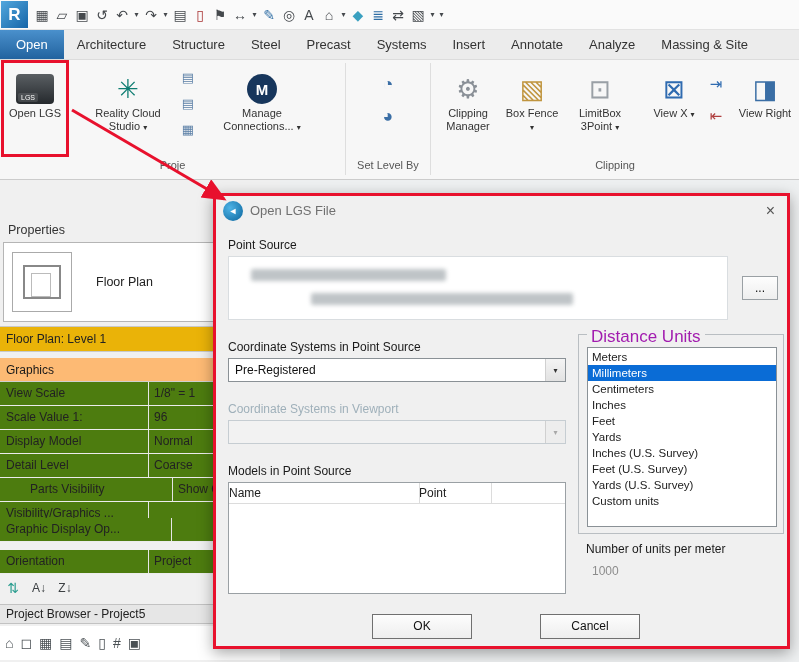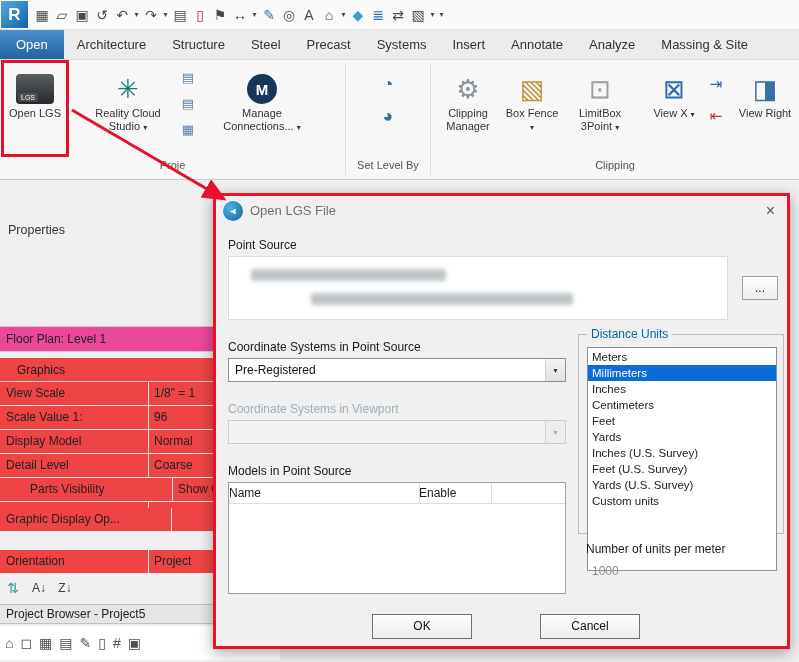--- a/index.html
+++ b/index.html
@@ -36,23 +36,23 @@
   .sbtn{height:26px;display:flex;align-items:center;justify-content:center;font-size:13px;color:#5b7fa6;}
 
   
   .leftpanel{position:absolute;left:0;top:180px;width:280px;height:482px;background:#f0f0f0;z-index:5;}
   .props-title{position:absolute;left:0;top:38px;width:100%;height:24px;line-height:24px;padding-left:8px;color:#333;font-size:12.5px;}
   .typebox{position:absolute;left:3px;top:62px;width:274px;height:80px;background:#fff;border:1px solid #b5b5b5;}
   .fp-ic{position:absolute;left:8px;top:9px;width:60px;height:60px;border:1px solid #aaa;background:#fff;}
   .fp-ic:before{content:"";position:absolute;left:10px;top:12px;width:34px;height:30px;border:2px solid #888;}
   .fp-ic:after{content:"";position:absolute;left:18px;top:20px;width:18px;height:22px;border:1px solid #bbb;}
   .tname{position:absolute;left:92px;top:32px;font-size:12.5px;color:#222;}
-  .instance{position:absolute;left:0;top:146px;width:100%;height:26px;line-height:24px;background:#ec4899;border-top:1px solid #c9c9c9;border-bottom:1px solid #c9c9c9;padding-left:6px;}
-  .ghdr{position:absolute;left:0;top:178px;width:100%;height:24px;line-height:24px;background:#ef4444;border-bottom:1px solid #cfcfcf;padding-left:17px;color:#1a1a1a;}
-  .prow{position:absolute;left:0;width:100%;height:24px;background:#ef4444;border-bottom:1px solid #ececec;display:flex;}
+  .instance{position:absolute;left:0;top:146px;width:100%;height:26px;line-height:24px;background:#eab308;border-top:1px solid #c9c9c9;border-bottom:1px solid #c9c9c9;padding-left:6px;}
+  .ghdr{position:absolute;left:0;top:178px;width:100%;height:24px;line-height:24px;background:#fdba74;border-bottom:1px solid #cfcfcf;padding-left:6px;color:#1a1a1a;}
+  .prow{position:absolute;left:0;width:100%;height:24px;background:#4d7c0f;border-bottom:1px solid #ececec;display:flex;}
   .prow .pl{width:148px;padding-left:6px;line-height:23px;overflow:hidden;white-space:nowrap;}
   .prow .pv{flex:1;border-left:1px solid #e6e6e6;padding-left:5px;line-height:23px;overflow:hidden;white-space:nowrap;}
   .sorticons{position:absolute;left:2px;top:397px;display:flex;gap:4px;}
   .sico{width:22px;height:22px;display:flex;align-items:center;justify-content:center;font-size:12px;color:#3c4043;}
   .sico.teal{color:#2a9d8f;font-size:14px;}
   .pb-title{position:absolute;left:0;top:424px;width:100%;height:20px;line-height:18px;background:#e6e6e6;border-top:1px solid #c2c2c2;border-bottom:1px solid #c2c2c2;padding-left:6px;color:#222;}
   .pb-icons{position:absolute;left:0;top:446px;width:100%;height:34px;background:#fff;display:flex;align-items:center;gap:7px;padding-left:5px;}
   .pbi{font-size:14px;color:#4a5054;}
 
   
@@ -69,22 +69,22 @@
   .combo{position:absolute;left:12px;width:338px;height:24px;background:#fff;border:1px solid #8a9196;}
   .combo .cval{position:absolute;left:6px;line-height:22px;color:#111;}
   .combo .carrow{position:absolute;right:0;top:0;width:20px;height:22px;display:flex;align-items:center;justify-content:center;font-size:8px;color:#333;background:linear-gradient(#f4f4f4,#e2e2e2);border-left:1px solid #d0d0d0;}
   .combo.dis{background:#f2f2f2;border-color:#c6cdd2;}
   .combo.dis .carrow{color:#a8a8a8;background:#ededed;}
   .mtable{position:absolute;left:12px;top:286px;width:338px;height:112px;background:#fff;border:1px solid #9aa0a4;}
   .mth{position:absolute;top:0;height:20px;line-height:20px;padding-left:0;color:#222;}
   .hline{position:absolute;left:0;top:20px;width:100%;height:1px;background:#dcdcdc;}
   .vline{position:absolute;top:0;width:1px;height:20px;background:#dcdcdc;}
   .gbox{position:absolute;left:362px;top:138px;width:206px;height:200px;border:1px solid #b9bec2;}
-  .gtitle{position:absolute;left:8px;top:-8px;background:#f0f0f0;padding:0 4px;font-size:12px;color:#0369a1;}
-  .ulist{position:absolute;left:8px;top:12px;width:190px;height:224px;background:#fff;border:1px solid #8a9196;overflow:hidden;padding-top:1px;}
+  .gtitle{position:absolute;left:8px;top:-8px;background:#f0f0f0;padding:0 4px;font-size:17px;color:#a21caf;}
+  .ulist{position:absolute;left:8px;top:12px;width:190px;height:180px;background:#fff;border:1px solid #8a9196;overflow:hidden;padding-top:1px;}
   .uitem{height:16px;line-height:16px;padding-left:4px;font-size:11.5px;color:#222;white-space:nowrap;}
   .uitem.sel{background:#0a6cd6;color:#fff;}
   .uval{position:absolute;left:376px;top:368px;color:#8c8c8c;}
   .okbtn{left:156px;top:418px;width:100px;height:25px;line-height:23px;}
   .cancelbtn{left:324px;top:418px;width:100px;height:25px;line-height:23px;}
 
   
   .redbox{position:absolute;left:1px;top:60px;width:68px;height:97px;border:3px solid #e8112d;z-index:40;pointer-events:none;}
   .arrowsvg{position:absolute;left:0;top:0;width:799px;height:662px;z-index:45;pointer-events:none;}
 </style>
@@ -212,20 +212,24 @@
       </div>
     <div class="bl">View Right</div>
   </div>
 
   <div class="glabel" style="left:431px;width:368px;">Clipping</div>
 </div>
 
 <div class="leftpanel">
   <div class="props-title">Properties</div>
 
+  <div class="typebox">
+    <div class="fp-ic"></div>
+    <span class="tname">Floor Plan</span>
+  </div>
 
   <div class="instance">Floor Plan: Level 1</div>
 
   <div class="ghdr">Graphics</div>
 
   <div class="prow" style="top:202px;">
     <span class="pl">View Scale</span>
     <span class="pv">1/8" = 1</span>
   </div>
   <div class="prow" style="top:226px;">
@@ -241,21 +245,21 @@
     <span class="pv">Coarse</span>
   </div>
   <div class="prow" style="top:298px;padding-left:24px;">
     <span class="pl">Parts Visibility</span>
     <span class="pv">Show Or</span>
   </div>
   <div class="prow" style="top:322px;">
     <span class="pl">Visibility/Graphics ...</span>
     <span class="pv"></span>
   </div>
-  <div class="prow" style="top:328px;gap:23px;">
+  <div class="prow" style="top:338px;gap:23px;">
     <span class="pl">Graphic Display Op...</span>
     <span class="pv"></span>
   </div>
   <div class="prow" style="top:370px;">
     <span class="pl">Orientation</span>
     <span class="pv">Project</span>
   </div>
 
   <div class="sorticons">
     <span class="sico teal">⇅</span>
@@ -298,33 +302,33 @@
   </div>
 
   <div class="dlabel dis" style="left:12px;top:206px;">Coordinate Systems in Viewport</div>
   <div class="combo dis" style="top:224px;">
     <span class="carrow">▾</span>
   </div>
 
   <div class="dlabel" style="left:12px;top:268px;">Models in Point Source</div>
   <div class="mtable">
     <span class="mth" style="left:0;">Name</span>
-    <span class="mth" style="left:190px;">Enable</span>
+    <span class="mth" style="left:190px;">Point</span>
     <div class="hline"></div>
     <div class="vline" style="left:190px;"></div>
     <div class="vline" style="left:262px;"></div>
   </div>
 
   <div class="gbox">
     <span class="gtitle">Distance Units</span>
     <div class="ulist">
       <div class="uitem">Meters</div>
       <div class="uitem sel">Millimeters</div>
+      <div class="uitem">Centimeters</div>
       <div class="uitem">Inches</div>
-      <div class="uitem">Centimeters</div>
       <div class="uitem">Feet</div>
       <div class="uitem">Yards</div>
       <div class="uitem">Inches (U.S. Survey)</div>
       <div class="uitem">Feet (U.S. Survey)</div>
       <div class="uitem">Yards (U.S. Survey)</div>
       <div class="uitem">Custom units</div>
     </div>
   </div>
 
   <div class="dlabel" style="left:370px;top:346px;">Number of units per meter</div>

